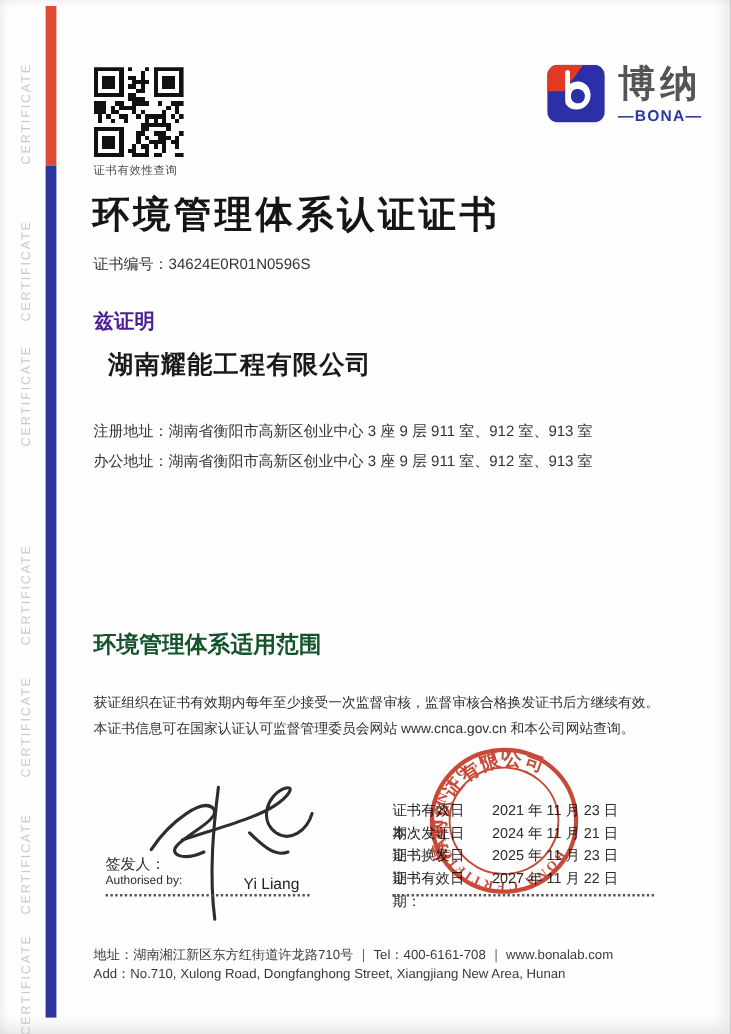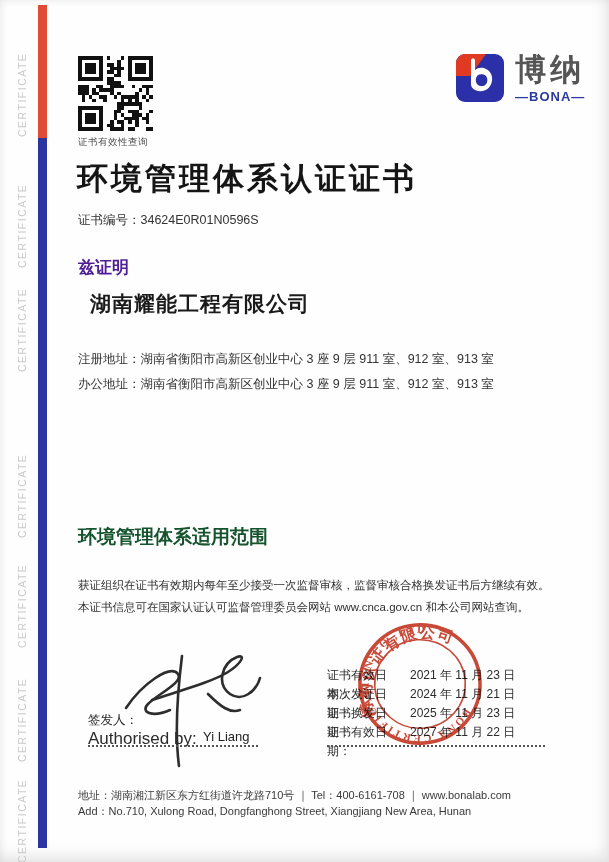--- a/index.html
+++ b/index.html
@@ -48,21 +48,21 @@
   .std{position:absolute;left:78px;top:417px;font-size:18px;font-weight:bold;color:#161616;line-height:1.5;}
   
   .h-scope{position:absolute;left:78px;top:484px;font-size:19px;font-weight:bold;color:#14532d;margin-top:40px;}
   .scope-text{position:absolute;left:78px;top:512px;font-size:13.5px;color:#2b2b2b;}
   .scope-note{position:absolute;left:78px;top:534px;font-size:10.5px;color:#3a3a3a;}
   
   .notice{position:absolute;left:78px;font-size:11.5px;color:#303030;}
   .n0{top:578px;} .n1{top:600px;}
   
   .sig-label-cn{position:absolute;left:88px;top:712px;font-size:12.5px;color:#2c2c2c;}
-  .sig-row{position:absolute;left:88px;top:729px;font-size:17px;color:#2c2c2c;width:160px;}
+  .sig-row{position:absolute;left:88px;top:729px;font-size:10px;color:#2c2c2c;width:160px;}
   .sig-name{position:absolute;left:203px;top:729px;font-size:13px;color:#222;}
   .sig-dots{position:absolute;left:88px;top:745px;width:170px;border-bottom:2px dotted #555;}
   .sig-svg{position:absolute;left:112px;top:648px;width:150px;height:120px;pointer-events:none;}
   
   .dates{position:absolute;left:327px;top:666px;width:225px;}
   .drow{display:flex;font-size:12px;color:#2b2b2b;line-height:19px;height:19px;}
   .dlabel{width:83px;flex:none;}
   .ddots{position:absolute;left:327px;top:745px;width:218px;border-bottom:2px dotted #555;}
   
   .stamp{position:absolute;left:356px;top:620px;width:128px;height:128px;mix-blend-mode:multiply;opacity:.92;transform:rotate(-4deg);}

